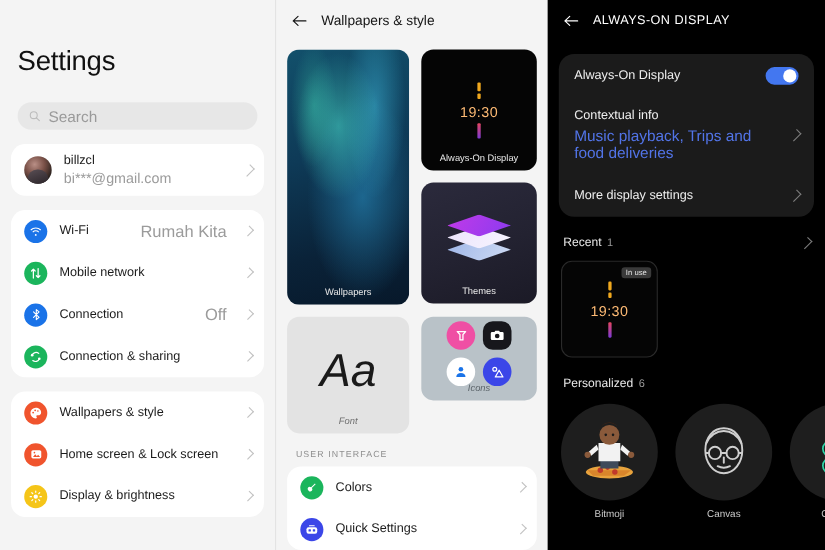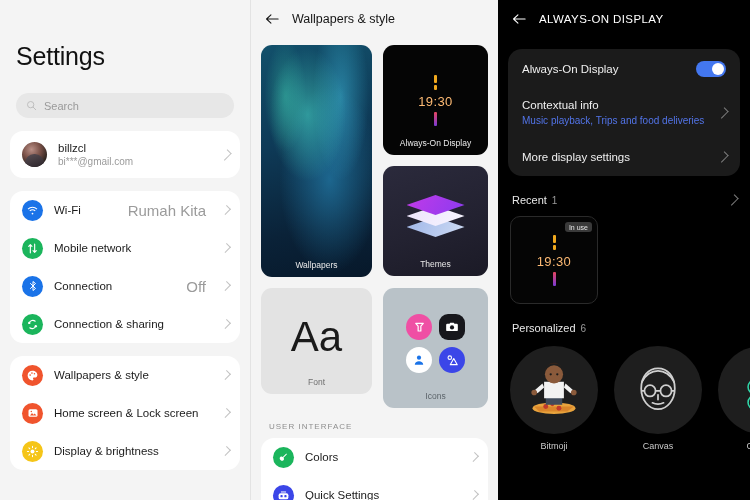--- a/index.html
+++ b/index.html
@@ -30,21 +30,21 @@
     margin: 22px 16px 0 16px;
     height: 25px;
     background: #e7e7e7;
     border-radius: 13px;
     display: flex;
     align-items: center;
     padding: 0 10px;
     gap: 7px;
   }
   .search-ico { width: 11px; height: 11px; flex: 0 0 11px; opacity: .55; }
-  .search-txt { font-size: 11px; color: #9a9a9a; }
+  .search-txt { font-size: 14px; color: #9a9a9a; }
 
   .card {
     margin: 13px 10px 0 10px;
     background: #fff;
     border-radius: 13px;
     overflow: hidden;
   }
   .row {
     display: flex;
     align-items: center;
@@ -65,21 +65,21 @@
     background: radial-gradient(circle at 38% 30%, #b98f86 0%, #7a5148 38%, #2e2420 72%, #171213 100%);
     position: relative; overflow: hidden;
   }
   .avatar::after {
     content: ""; position: absolute; left: 3px; top: 12px;
     width: 19px; height: 16px; border-radius: 9px 9px 0 0;
     background: linear-gradient(160deg, #5a4f55, #241e23);
   }
   .acct-txt { flex: 1; display: flex; flex-direction: column; gap: 2px; }
   .acct-name { font-size: 11.5px; color: #1b1b1b; }
-  .acct-mail { font-size: 10px; color: #9b9b9b; }
+  .acct-mail { font-size: 13px; color: #9b9b9b; }
   .row-label { flex: 1; font-size: 11.5px; color: #1b1b1b; }
   .row-value { font-size: 15px; color: #9b9b9b; }
   .chev {
     width: 6px; height: 10px; flex: 0 0 6px;
     border-right: 1.2px solid #c2c2c2;
     border-top: 1.2px solid #c2c2c2;
     transform: rotate(45deg);
     margin-left: 6px;
   }
   .chev.sm { width: 5px; height: 8px; }
@@ -114,29 +114,29 @@
   .aod-card {
     height: 110px; border-radius: 11px; background: #050505;
     position: relative; display: flex; flex-direction: column;
     align-items: center; justify-content: center;
   }
   .themes-card {
     height: 110px; border-radius: 11px;
     background: linear-gradient(160deg, #2b2a3c 0%, #232231 55%, #1b1a26 100%);
     position: relative; display: flex; align-items: center; justify-content: center;
   }
-  .tiles2 { display: flex; gap: 11px; padding: 11px 10px 0 10px; }
+  .tiles2 { display: flex; gap: 11px; padding: 11px 10px 0 10px; font-style: italic; }
   .font-card {
     width: 111px; flex: 0 0 111px; height: 106px; border-radius: 11px;
     background: #e3e3e3; position: relative;
     display: flex; align-items: center; justify-content: center;
   }
   .font-card .aa { font-size: 42px; color: #1a1a1a; font-weight: 400; margin-bottom: 8px; }
   .icons-card {
-    flex: 1; height: 120px; border-radius: 11px; background: #b9c2c8;
+    flex: 1; height: 76px; border-radius: 11px; background: #b9c2c8;
     position: relative; display: flex; align-items: center; justify-content: center;
   }
   .tile-cap {
     position: absolute; bottom: 7px; left: 0; right: 0; text-align: center;
     font-size: 8.5px; color: #e9e9e9;
   }
   .tile-cap.dk { color: #6f6f6f; }
   .tile-cap.gy { color: #5c646a; }
 
   .aod-bars { display: flex; flex-direction: column; align-items: center; gap: 2px; margin-bottom: 1px; }
@@ -176,21 +176,21 @@
     position: relative; flex: 0 0 30px;
   }
   .toggle::after {
     content: ""; position: absolute; right: 2px; top: 2px;
     width: 12px; height: 12px; border-radius: 50%; background: #fff;
   }
   .ctx { display: flex; align-items: center; gap: 8px; padding: 10px 0 12px 0; }
   .ctx-txt { flex: 1; }
   .ctx-title { font-size: 11.5px; color: #efefef; margin-bottom: 4px; }
   .ctx-desc { font-size: 8.5px; color: #8d8d8d; line-height: 1.4; }
-  .ctx-link { font-size: 10px; color: #5274e8; margin-top: 3px; }
+  .ctx-link { font-size: 14px; color: #5274e8; margin-top: 3px; }
   .dsep { height: 0; }
   .drow.more { min-height: 38px; border-top: 0; }
   .chev-d {
     width: 6px; height: 10px; flex: 0 0 6px;
     border-right: 1.2px solid #7d7d7d; border-top: 1.2px solid #7d7d7d;
     transform: rotate(45deg); margin-left: 6px;
   }
   .sec-head { display: flex; align-items: center; padding: 18px 14px 0 14px; gap: 24px; }
   .sec-head-title { flex: 1; font-size: 11px; color: #e8e8e8; }
   .sec-count { font-size: 10px; color: #9a9a9a; margin-left: 5px; }

